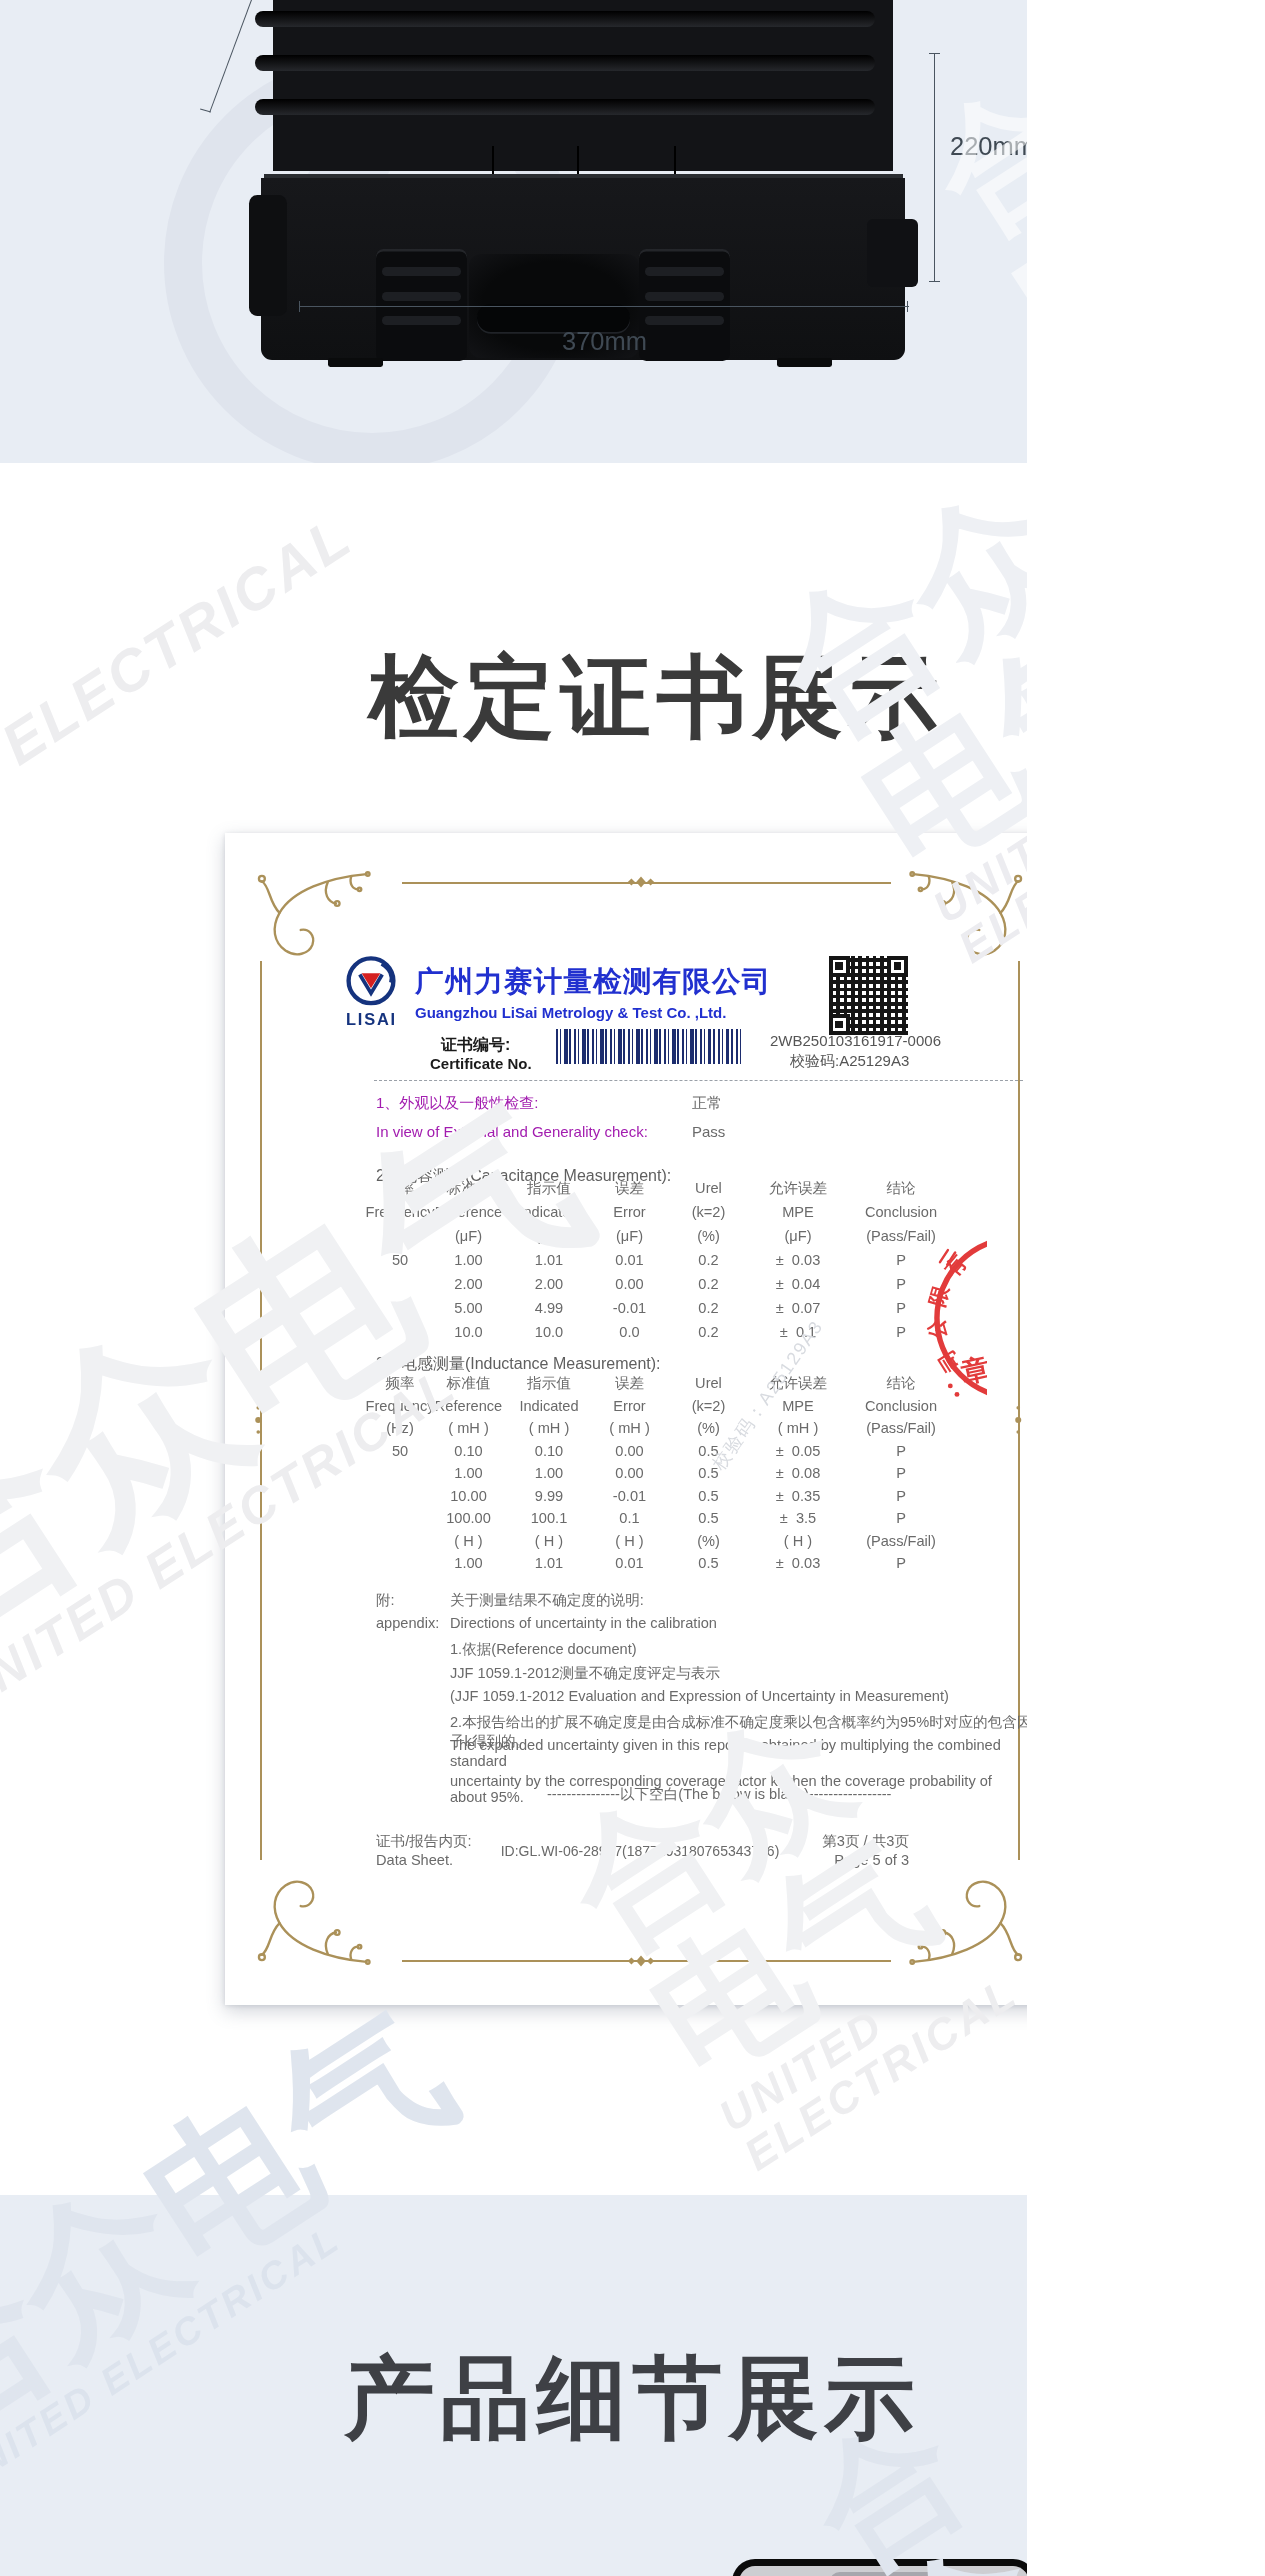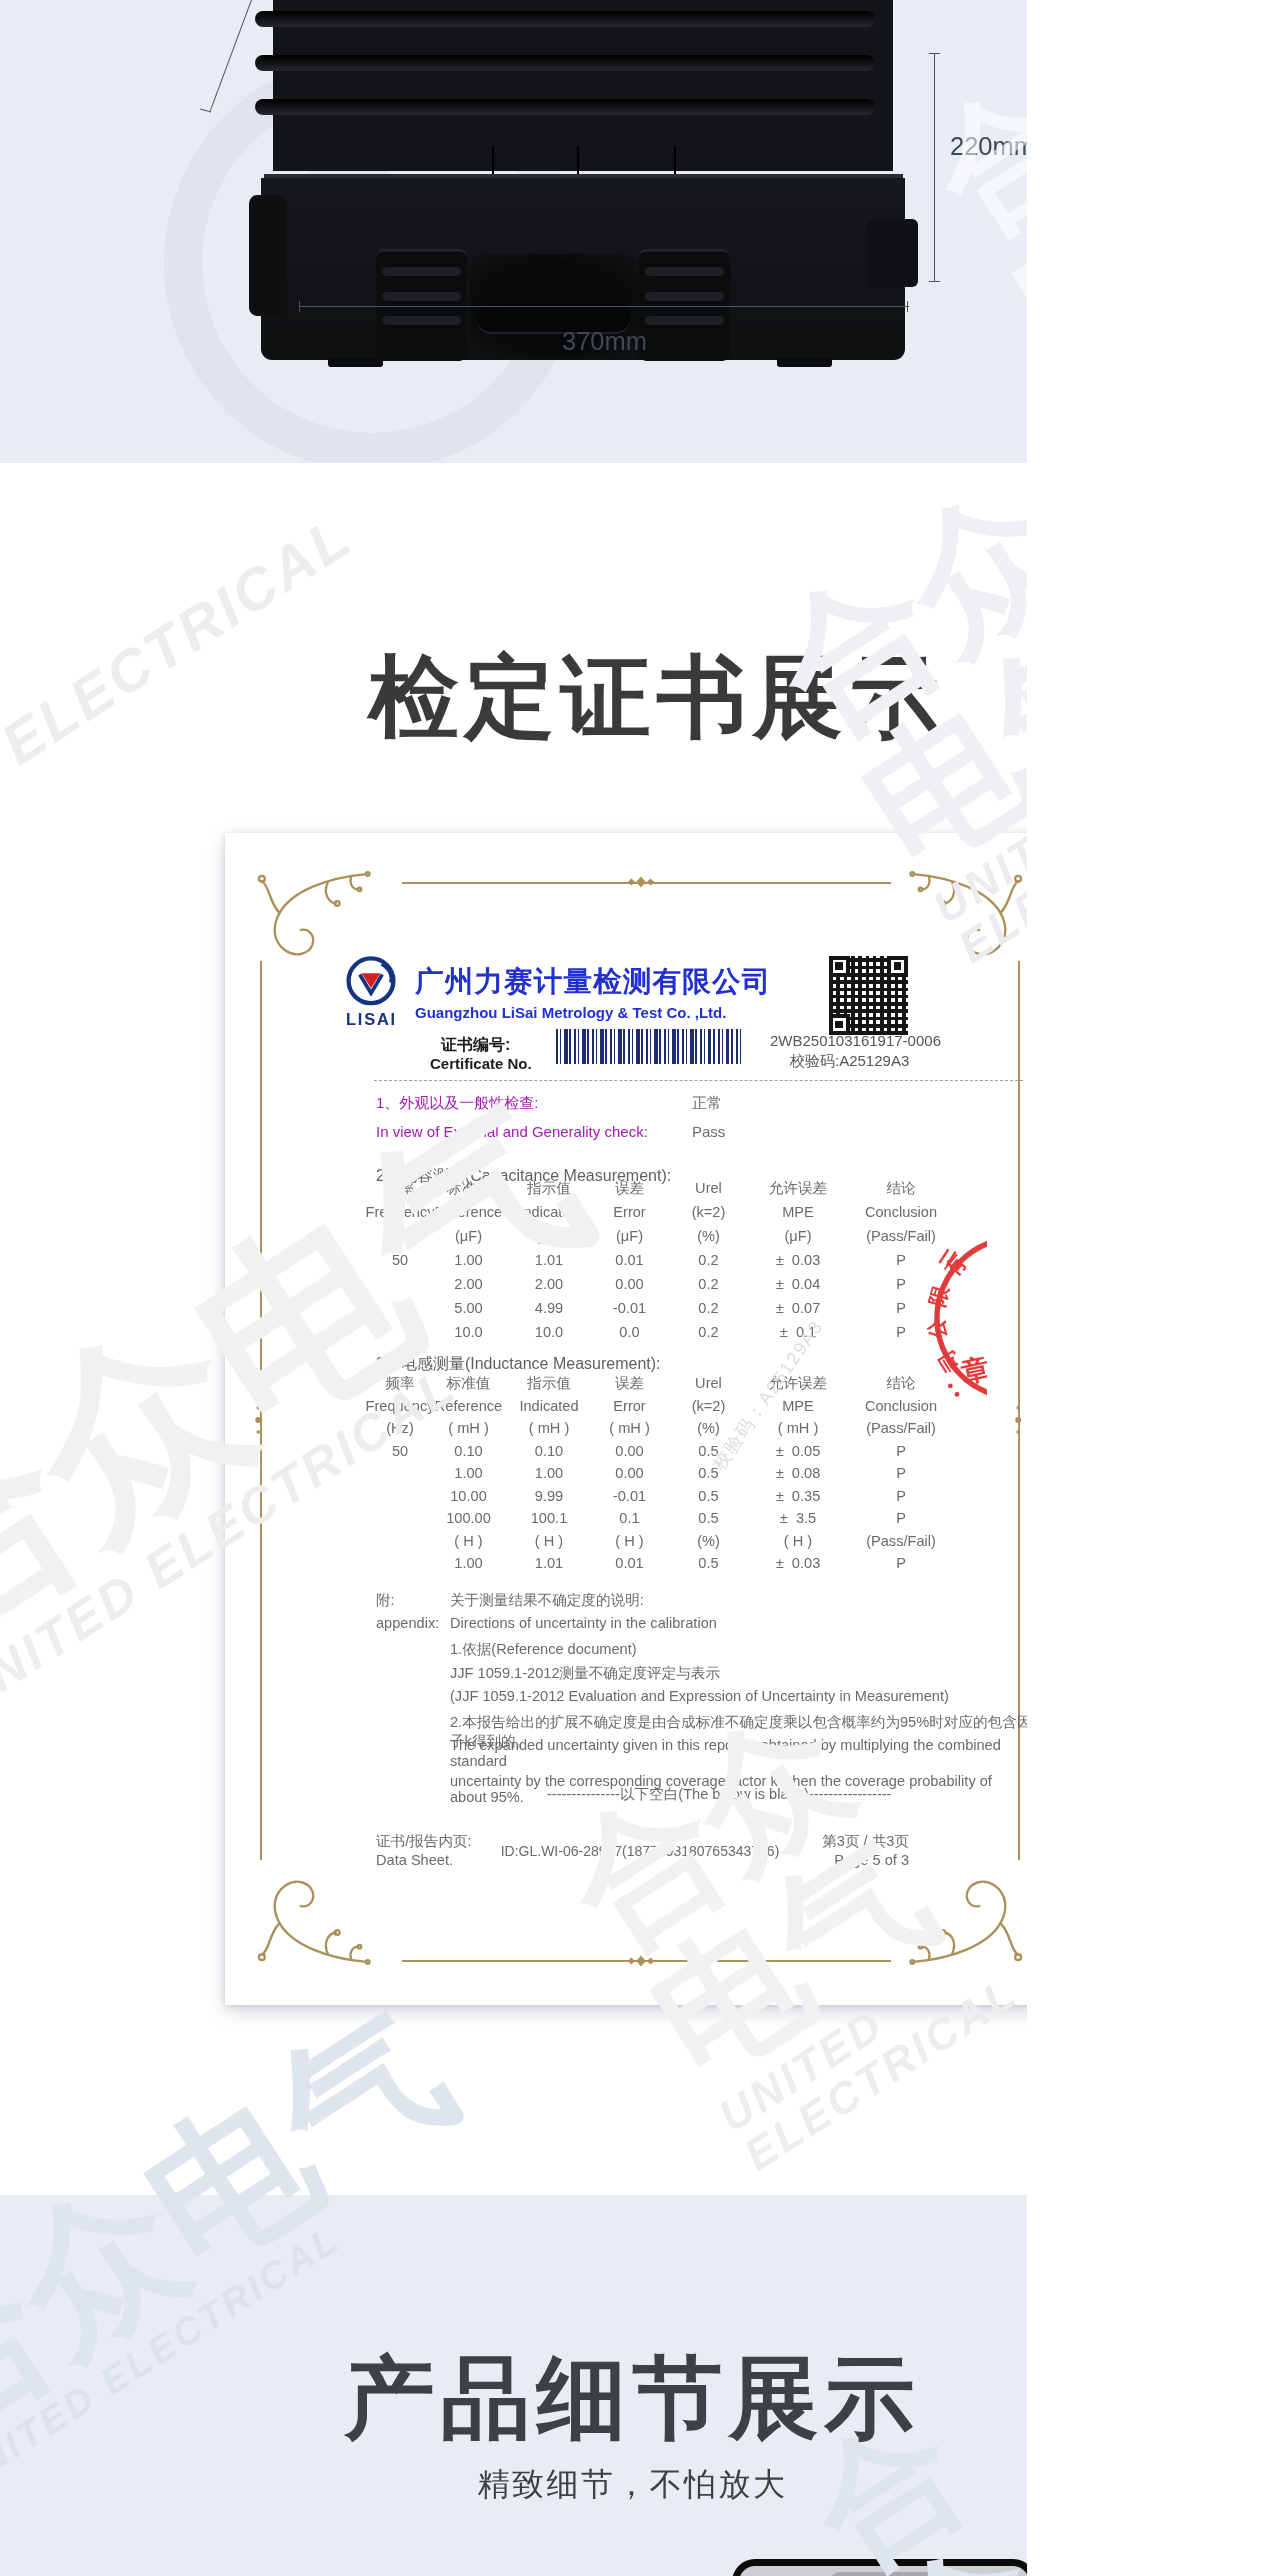--- a/index.html
+++ b/index.html
@@ -471,21 +471,20 @@
       <g fill="#e02b2b">
           <circle cx="150" cy="262" r="4"></circle>
           <circle cx="161" cy="276" r="4"></circle>
         </g>
     </svg>
     <div class="diagcode">校验码：A25129A3</div>
   </div>
 
   <section class="sec-bottom">
     <div class="heading2">产品细节展示</div>
-    <div class="subheading">精致细节，不怕放大</div>
     <div class="frag">
       <div class="frag-band"></div>
     </div>
   </section>
 
   <div class="wm wm1">
     <div class="wm-cn">合众电气</div>
       <div class="wm-en">UNITED ELECTRICAL</div>
   </div>
   <div class="wm wm1b">

